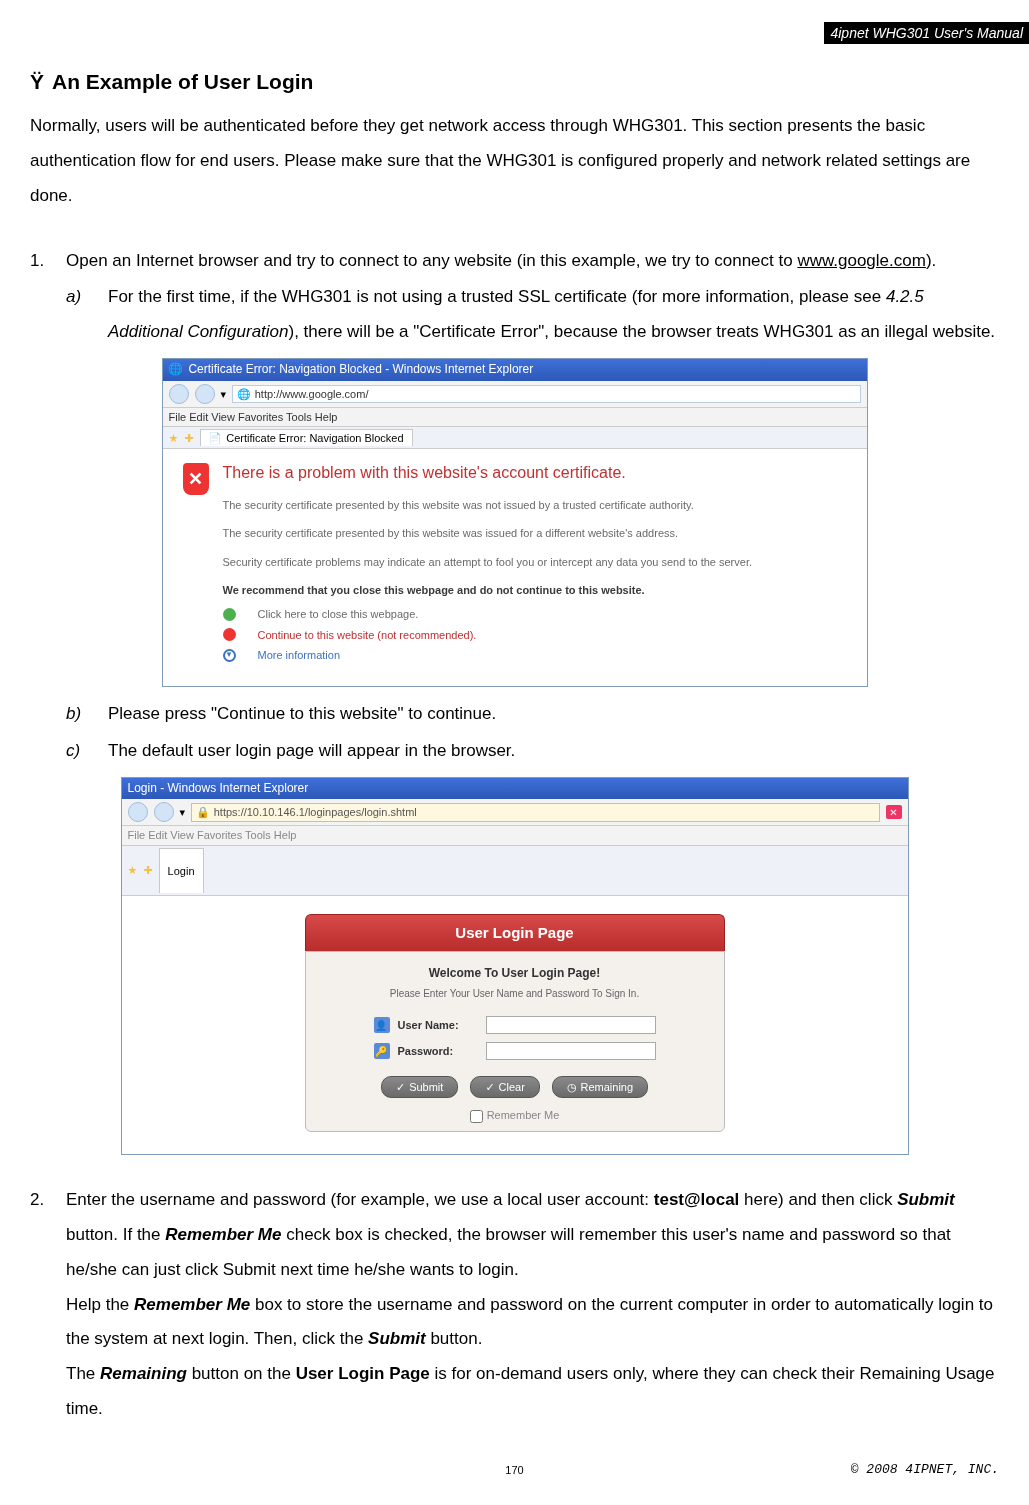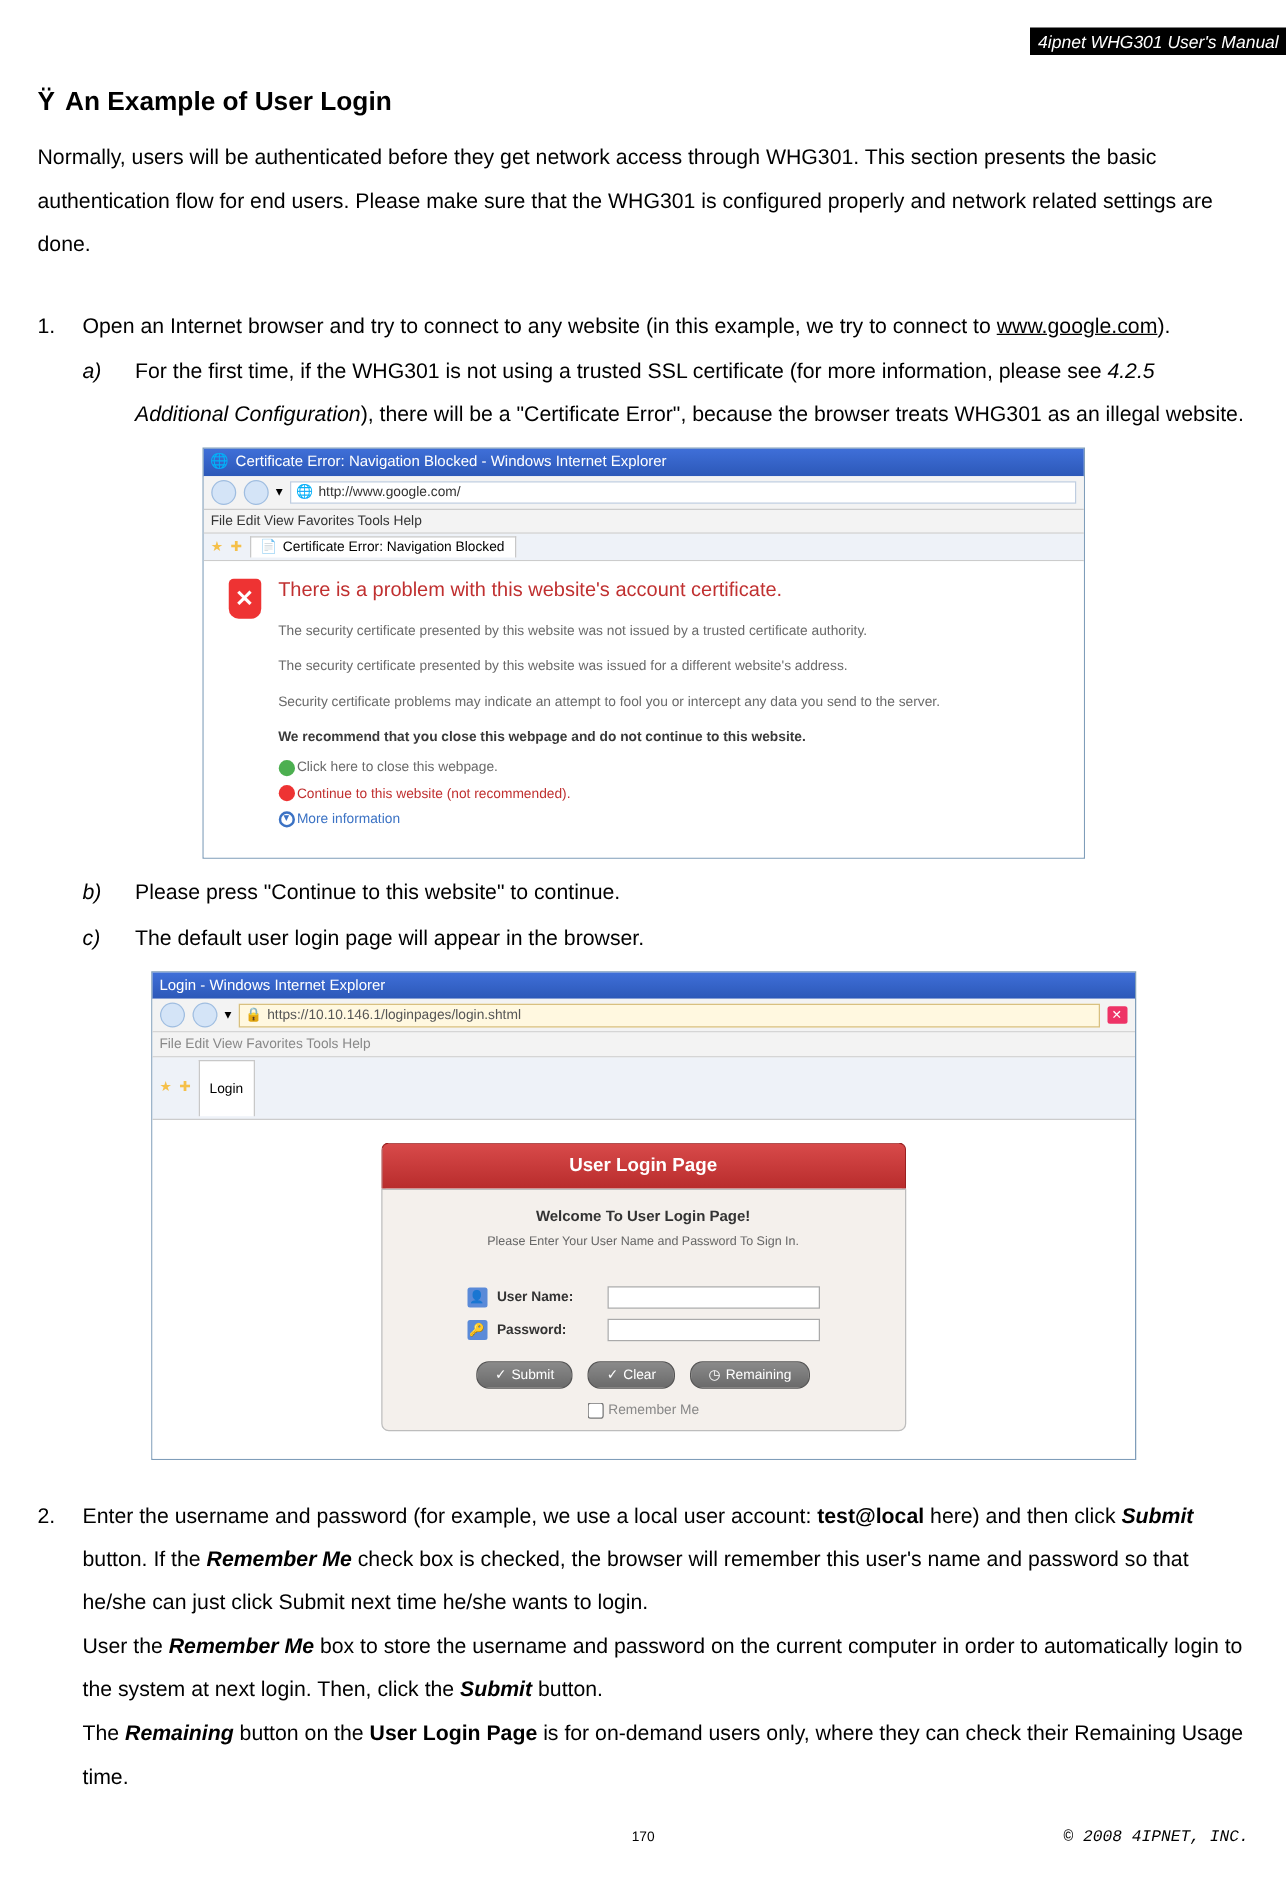--- a/index.html
+++ b/index.html
@@ -98,21 +98,21 @@
     background:#fff; padding:14px 20px 18px 20px;
   }
   .shot1 .shield {
     width:26px; height:32px; background:#e33; border-radius:4px 4px 8px 8px;
     display:inline-flex; align-items:center; justify-content:center;
     color:#fff; font-weight:bold; font-size:18px; flex-shrink:0;
   }
   .shot1 .h1 { color:#c03030; font-size:16px; margin-bottom:14px; }
   .shot1 .para { color:#6a6a6a; margin-bottom:14px; }
   .shot1 .bold2 { color:#3a3a3a; font-weight:bold; margin-bottom:10px; }
-  .shot1 .linkrow { display:flex; align-items:center; gap:2px; margin:6px 0; }
+  .shot1 .linkrow { display:flex; align-items:center; gap:22px; margin:6px 0; }
   .shot1 .dot { width:13px; height:13px; border-radius:50%; display:inline-block; }
   .shot1 .green { background:#4caf50; }
   .shot1 .reddot { background:#e33; }
   .shot1 .bluecircle {
     width:13px; height:13px; border-radius:50%; border:2px solid #3b72c4;
     display:inline-flex; align-items:center; justify-content:center;
   }
   .shot1 .link1 { color:#6a6a6a; }
   .shot1 .link2 { color:#c03030; }
   .shot1 .link3 { color:#3b72c4; }
@@ -176,21 +176,21 @@
     font-size:15px; padding:8px 0;
     border:1px solid #9a2020; border-bottom:none;
     border-radius:6px 6px 0 0;
   }
   .shot2 .panel-b {
     border:1px solid #bdbdbd; background:#f4f0ec;
     border-radius:0 0 6px 6px; padding:14px 18px 8px 18px;
     text-align:center;
   }
   .shot2 .welcome { font-weight:bold; color:#333; margin-bottom:6px; font-size:12px; }
-  .shot2 .instruct { color:#666; font-size:10px; margin-bottom:29px; }
+  .shot2 .instruct { color:#666; font-size:10px; margin-bottom:16px; }
   .shot2 .field {
     display:flex; align-items:center; justify-content:center;
     gap:8px; margin:8px 0;
   }
   .shot2 .field .icon {
     width:16px; height:16px; background:#5a8ad8; border-radius:2px;
     display:inline-flex; align-items:center; justify-content:center;
     color:#fff; font-size:10px;
   }
   .shot2 .field label { width:80px; text-align:left; color:#333; font-weight:bold; font-size:11px; }
@@ -364,21 +364,21 @@
         </div>
       </div>
     </div>
   </div>
 
   <div class="step-row">
     <div class="step-num">2.</div>
     <div class="step-body">
       <span>Enter the username and password (for example, we use a local user account: </span><span class="bold">test@local</span><span> here) and then click </span><span class="bolditalic">Submit</span><span> button. If the </span><span class="bolditalic">Remember Me</span><span> check box is checked, the browser will remember this user's name and password so that he/she can just click Submit next time he/she wants to login.</span>
       <br>
-      <span>User the </span><span class="bolditalic">Remember Me</span><span> box to store the username and password on the current computer in order to automatically login to the system at next login. Then, click the </span><span class="bolditalic">Submit</span><span> button.</span>
+      <span>Help the </span><span class="bolditalic">Remember Me</span><span> box to store the username and password on the current computer in order to automatically login to the system at next login. Then, click the </span><span class="bolditalic">Submit</span><span> button.</span>
       <br>
       <span>The </span><span class="bolditalic">Remaining</span><span> button on the </span><span class="bold">User Login Page</span><span> is for on-demand users only, where they can check their Remaining Usage time.</span>
     </div>
   </div>
 
 </div>
 
 <div class="footer">
   <span></span>
   <span class="pagen">170</span>

